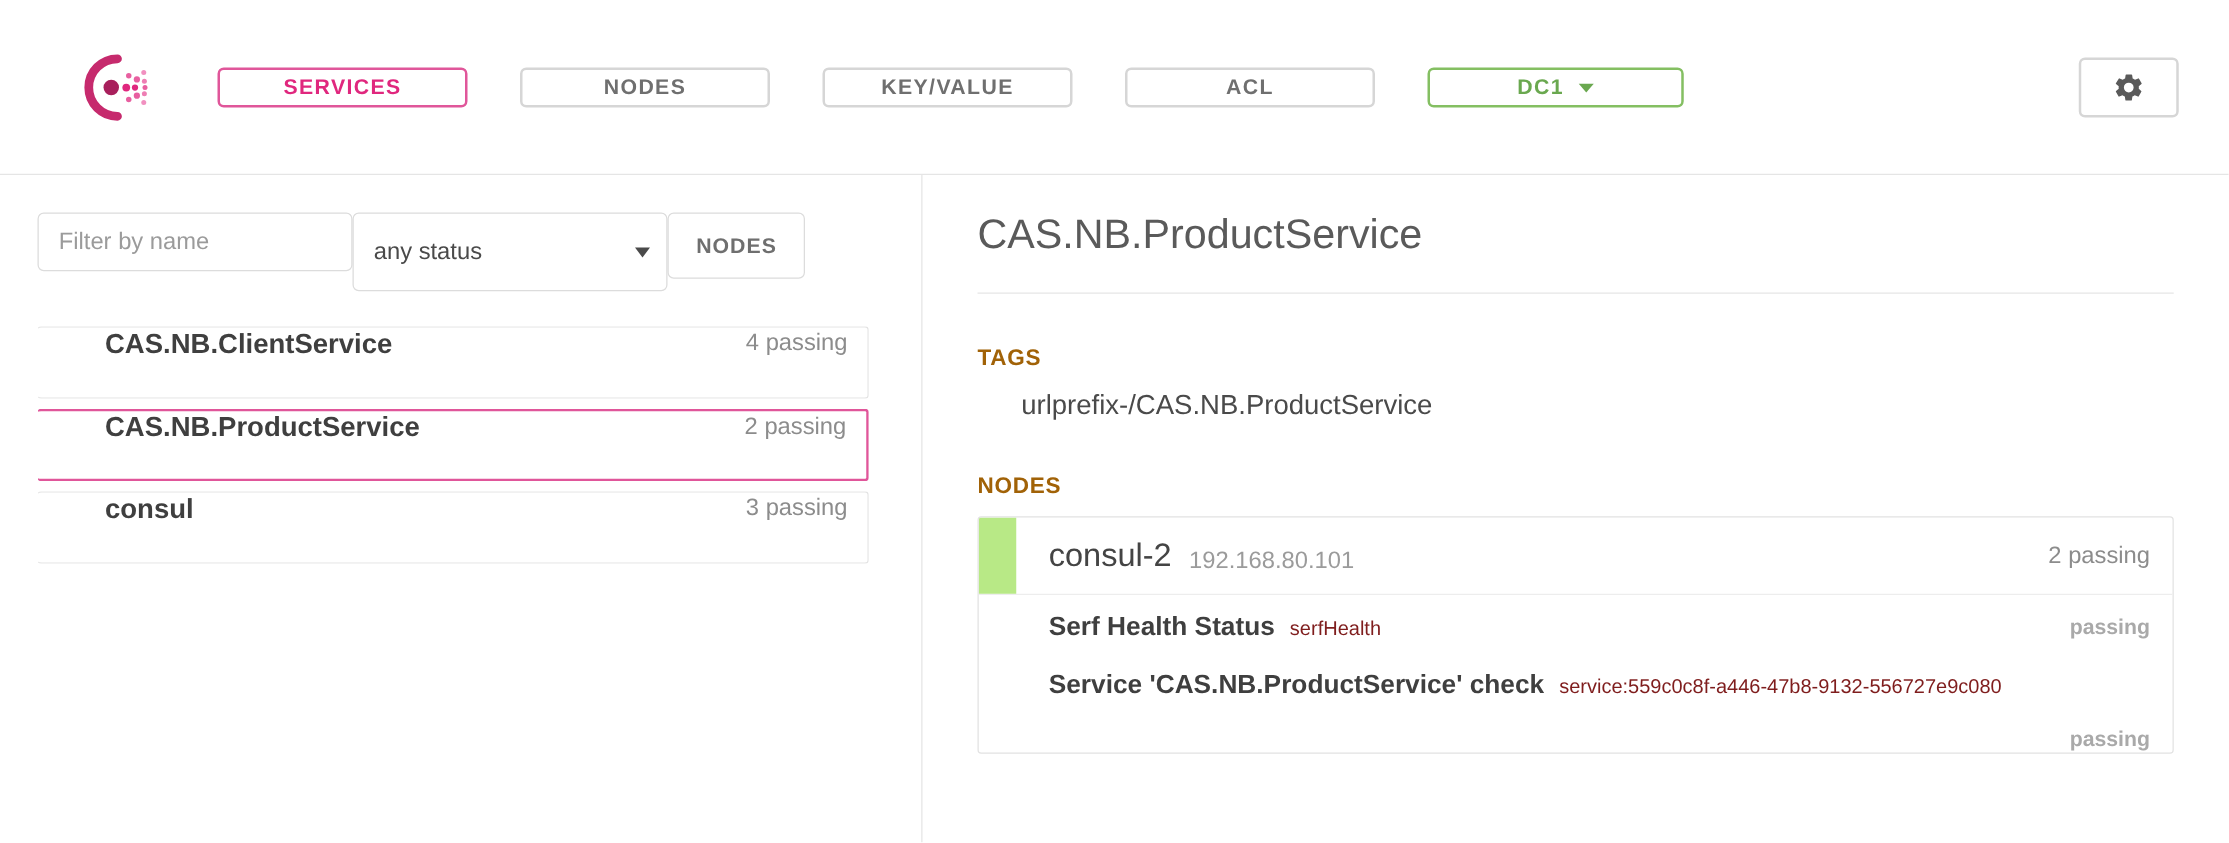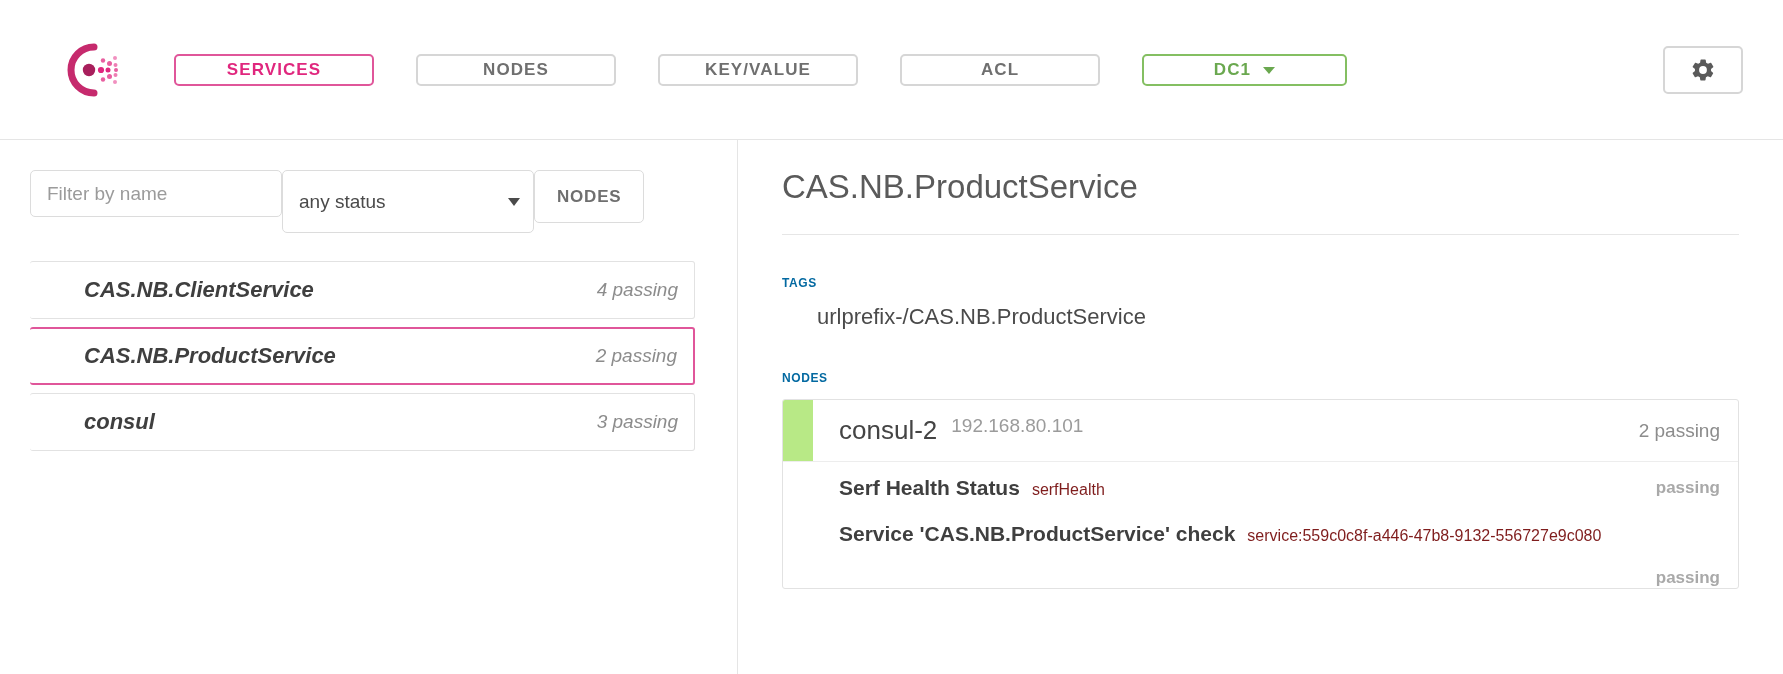--- a/index.html
+++ b/index.html
@@ -163,30 +163,29 @@
     letter-spacing: 0.8px;
     color: #6f6f6f;
     cursor: pointer;
     font-family: "Liberation Sans", sans-serif;
   }
 
   
   .svc-list { width: 665px; }
   .svc-item {
     display: flex;
-    align-items: center;
+    align-items: flex-start;
     height: 58px;
     border: 1px solid #e2e2e2;
     border-left: none;
     border-radius: 3px;
     margin-bottom: 8px;
     background: #fff;
     cursor: pointer;
     overflow: hidden;
-    font-style: italic;
   }
   .svc-item.selected {
     border: 2px solid #e0569a;
     border-left: none;
   }
   .svc-bar {
     width: 30px;
     flex: 0 0 30px;
     background: #b8e986;
   }
@@ -214,23 +213,23 @@
     color: #5a5a5a;
     font-weight: normal;
     margin: 0 0 28px 0;
     padding-bottom: 0;
   }
   .divider {
     border-top: 1px solid #e6e6e6;
     margin: 0 0 24px 0;
   }
   .section-label {
-    font-size: 12px;
-    font-weight: bold;
-    color: #0369a1;
+    font-size: 18px;
+    font-weight: bold;
+    color: #a16207;
     letter-spacing: 0.6px;
     margin-bottom: 14px;
     margin-top: 41px;
   }
   .tag-value {
     font-size: 22px;
     color: #4a4a4a;
     margin-bottom: 22px;
     margin-left: 35px;
   }
@@ -256,21 +255,21 @@
   }
   .node-main {
     flex: 1 1 auto;
     display: flex;
     align-items: center;
     justify-content: space-between;
     padding: 0 18px 0 26px;
   }
   .node-left {
     display: flex;
-    align-items: flex-start;
+    align-items: flex-end;
     gap: 14px;
   }
   .node-name {
     font-size: 26px;
     color: #444;
   }
   .node-ip {
     font-size: 19px;
     color: #9b9b9b;
   }

